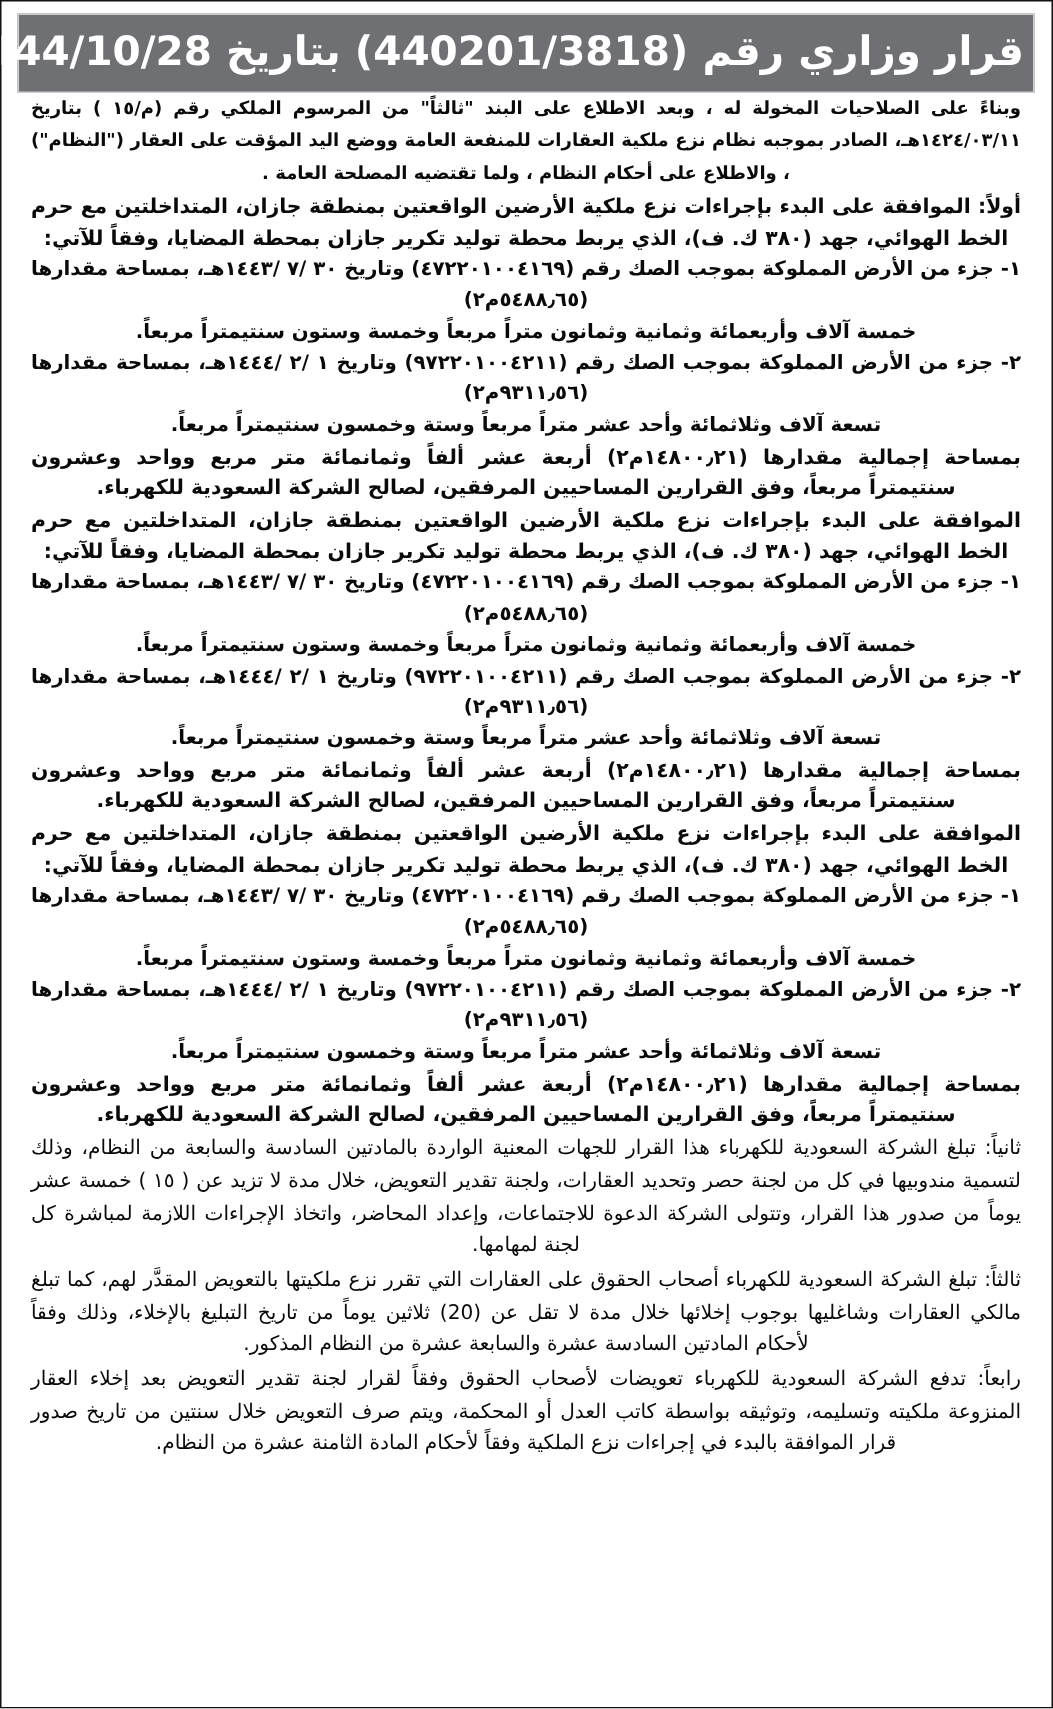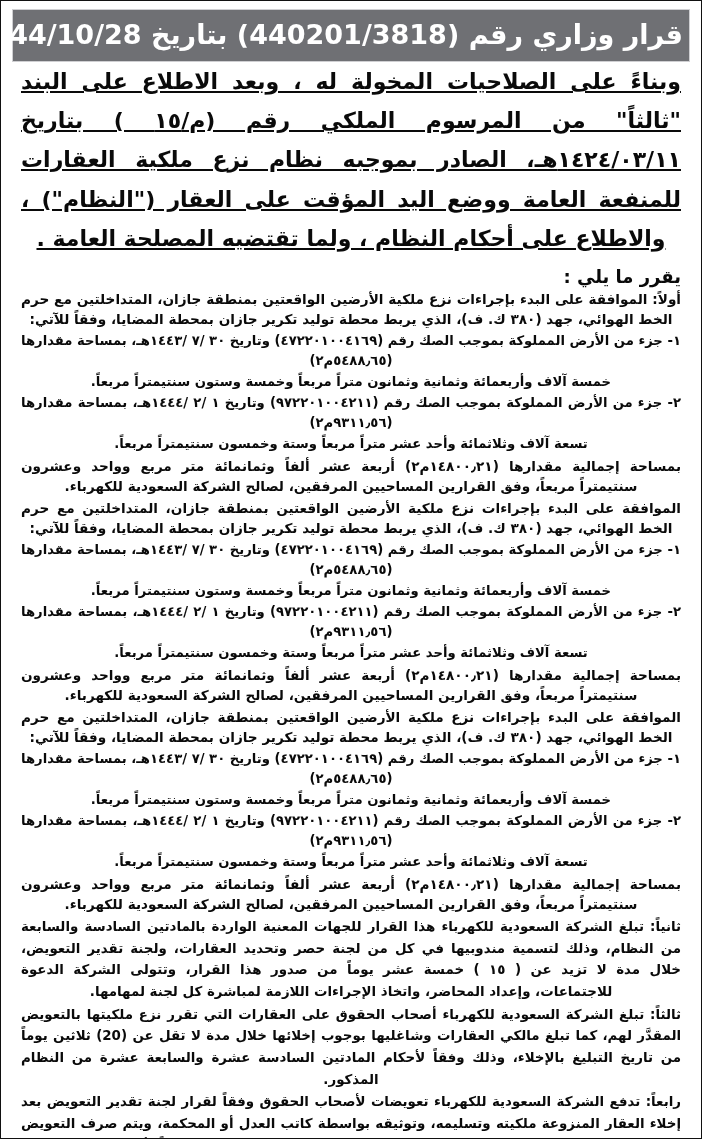--- a/index.html
+++ b/index.html
@@ -56,24 +56,23 @@
     text-align: center;
     font-weight: bold;
     font-size: 17px;
     margin: 13px 0 9px 0;
     line-height: 1.3;
   }
   .lead {
     text-align: justify;
     text-align-last: center;
     font-weight: bold;
-    font-size: 22px;
+    font-size: 12px;
     line-height: 1.78;
     margin: 0 0 2px 0;
-    text-decoration: underline;
   }
   .decides {
     text-align: right;
     font-weight: bold;
     font-size: 18px;
     margin: 8px 0 2px 0;
   }
   .para {
     text-align: justify;
     text-align-last: center;
@@ -82,21 +81,21 @@
     line-height: 1.52;
     margin: 0 0 1px 0;
   }
   .para.item {
     font-size: 13.2px;
   }
   .clause {
     text-align: justify;
     text-align-last: center;
     font-size: 13.4px;
-    font-weight: bold;
+    font-weight: normal;
     line-height: 1.62;
     margin: 0 0 1px 0;
   }
   .spacer {
     flex: 1 1 auto;
   }
 </style>
 </head>
 <body>
 
@@ -104,21 +103,20 @@
   <div class="inner">
 
     <div class="banner-wrap">
       <div class="banner">قرار وزاري رقم (440201/3818) بتاريخ 1444/10/28هـ</div>
     </div>
 
     <div class="body">
 
       <div class="lead">وبناءً على الصلاحيات المخولة له ، وبعد الاطلاع على البند "ثالثاً" من المرسوم الملكي رقم (م/١٥ ) بتاريخ ١٤٢٤/٠٣/١١هـ، الصادر بموجبه نظام نزع ملكية العقارات للمنفعة العامة ووضع اليد المؤقت على العقار ("النظام") ، والاطلاع على أحكام النظام ، ولما تقتضيه المصلحة العامة .</div>
 
-      <div class="decides">يقرر ما يلي :</div>
 
       <div class="para">أولاً: الموافقة على البدء بإجراءات نزع ملكية الأرضين الواقعتين بمنطقة جازان، المتداخلتين مع حرم الخط الهوائي، جهد (٣٨٠ ك. ف)، الذي يربط محطة توليد تكرير جازان بمحطة المضايا، وفقاً للآتي:</div>
       <div class="para item">١- جزء من الأرض المملوكة بموجب الصك رقم (٤٧٢٢٠١٠٠٤١٦٩) وتاريخ ٣٠ /٧ /١٤٤٣هـ، بمساحة مقدارها (٥٤٨٨٫٦٥م٢)</div>
       <div class="para item">خمسة آلاف وأربعمائة وثمانية وثمانون متراً مربعاً وخمسة وستون سنتيمتراً مربعاً.</div>
       <div class="para item">٢- جزء من الأرض المملوكة بموجب الصك رقم (٩٧٢٢٠١٠٠٤٢١١) وتاريخ ١ /٢ /١٤٤٤هـ، بمساحة مقدارها (٩٣١١٫٥٦م٢)</div>
       <div class="para item">تسعة آلاف وثلاثمائة وأحد عشر متراً مربعاً وستة وخمسون سنتيمتراً مربعاً.</div>
       <div class="para">بمساحة إجمالية مقدارها (١٤٨٠٠٫٢١م٢) أربعة عشر ألفاً وثمانمائة متر مربع وواحد وعشرون سنتيمتراً مربعاً، وفق القرارين المساحيين المرفقين، لصالح الشركة السعودية للكهرباء.</div>
 
       <div class="para">الموافقة على البدء بإجراءات نزع ملكية الأرضين الواقعتين بمنطقة جازان، المتداخلتين مع حرم الخط الهوائي، جهد (٣٨٠ ك. ف)، الذي يربط محطة توليد تكرير جازان بمحطة المضايا، وفقاً للآتي:</div>
       <div class="para item">١- جزء من الأرض المملوكة بموجب الصك رقم (٤٧٢٢٠١٠٠٤١٦٩) وتاريخ ٣٠ /٧ /١٤٤٣هـ، بمساحة مقدارها (٥٤٨٨٫٦٥م٢)</div>

